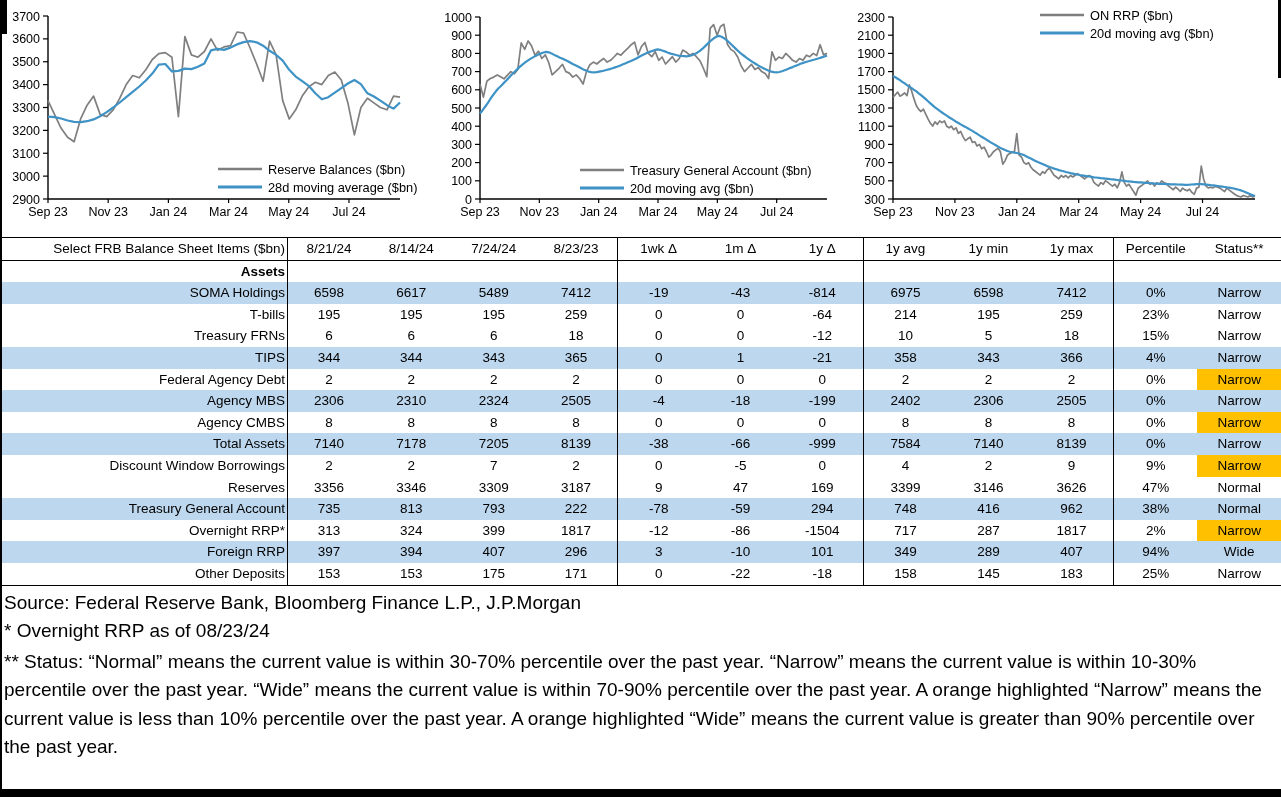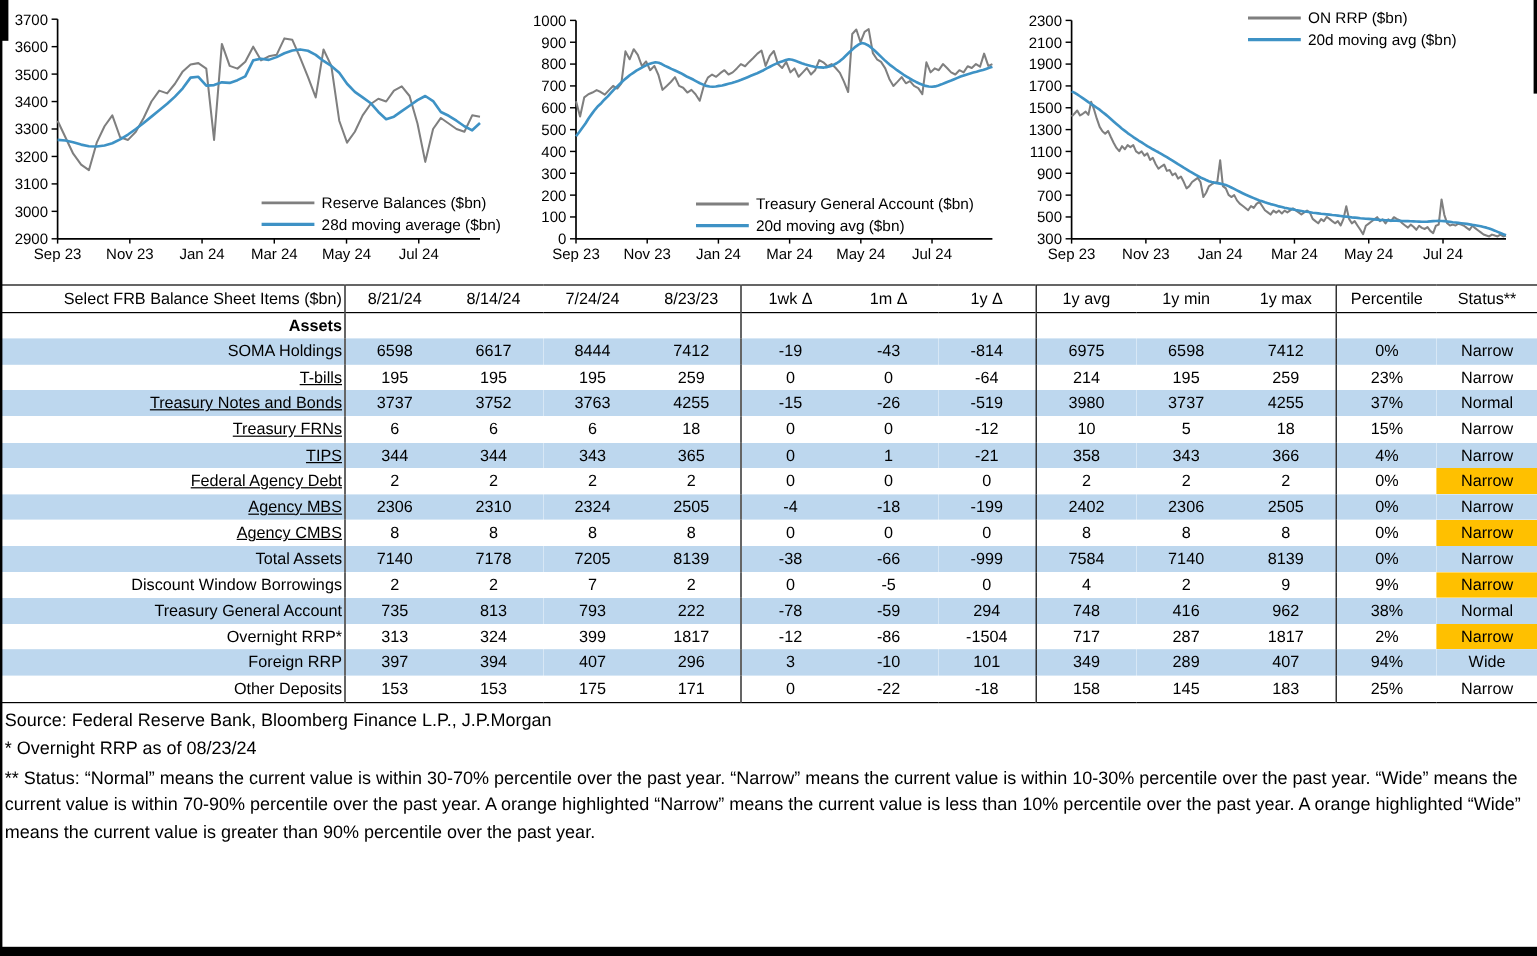--- a/index.html
+++ b/index.html
@@ -18,27 +18,27 @@
   #bs-table td,#bs-table th{
     height:21.6px;padding:0 2px;font-size:13.5px;font-weight:normal;
     white-space:nowrap;overflow:hidden;line-height:1;
   }
   #bs-table thead tr{border-bottom:1.6px solid #000;}
   #bs-table tr.topline{border-top:1.6px solid #000;}
   #bs-table .label{text-align:right;}
   #bs-table .num{text-align:center;}
   #bs-table .ind0{padding-left:4px;}
   #bs-table .ind1{padding-left:28px;}
-  #bs-table .ind2{padding-left:17px;text-decoration:underline;}
+  #bs-table .ind2{padding-left:17px;}
   #bs-table tr.shade td{background:var(--stripe,#BDD7EE);}
   #bs-table td.orange{background:var(--orange,#FFC000);}
   #bs-table .bl{border-left:1.4px solid #000;}
   #bs-table tr.section td.label{font-weight:bold;}
 
-  .notes{padding:2px 4px 0 4px;font-size:15px;}
+  .notes{padding:2px 4px 0 4px;font-size:19px;}
   .notes .nline{margin:4px 0 6px 0;}
   .notes .npara{margin:2px 0;line-height:1.5;width:1270px;}
 
   .edge{position:absolute;background:#000;}
   #edge-bottom{left:0;right:0;bottom:0;height:8px;}
   #edge-left{left:0;top:0;bottom:0;width:2px;}
   #edge-left-top{left:0;top:0;width:7px;height:34px;}
   #edge-right-top{right:0;top:0;width:3px;height:78px;}
 </style>
 </head>
@@ -227,21 +227,21 @@
         <td class="num bl"></td>
         <td class="num"></td>
         <td class="num"></td>
         <td class="num bl"></td>
         <td class="num"></td>
       </tr>
       <tr class="shade ">
         <td class="label ind1">SOMA Holdings</td>
         <td class="num bl">6598</td>
         <td class="num">6617</td>
-        <td class="num">8444</td>
+        <td class="num">5489</td>
         <td class="num">7412</td>
         <td class="num bl">-19</td>
         <td class="num">-43</td>
         <td class="num">-814</td>
         <td class="num bl">6975</td>
         <td class="num">6598</td>
         <td class="num">7412</td>
         <td class="num bl">0%</td>
         <td class="num orange">Narrow</td>
       </tr>
@@ -252,35 +252,20 @@
         <td class="num">195</td>
         <td class="num">259</td>
         <td class="num bl">0</td>
         <td class="num">0</td>
         <td class="num">-64</td>
         <td class="num bl">214</td>
         <td class="num">195</td>
         <td class="num">259</td>
         <td class="num bl">23%</td>
         <td class="num">Narrow</td>
-      </tr>
-      <tr class="shade ">
-        <td class="label ind2">Treasury Notes and Bonds</td>
-        <td class="num bl">3737</td>
-        <td class="num">3752</td>
-        <td class="num">3763</td>
-        <td class="num">4255</td>
-        <td class="num bl">-15</td>
-        <td class="num">-26</td>
-        <td class="num">-519</td>
-        <td class="num bl">3980</td>
-        <td class="num">3737</td>
-        <td class="num">4255</td>
-        <td class="num bl">37%</td>
-        <td class="num">Normal</td>
       </tr>
       <tr class="">
         <td class="label ind2">Treasury FRNs</td>
         <td class="num bl">6</td>
         <td class="num">6</td>
         <td class="num">6</td>
         <td class="num">18</td>
         <td class="num bl">0</td>
         <td class="num">0</td>
         <td class="num">-12</td>
@@ -372,20 +357,35 @@
         <td class="num">7</td>
         <td class="num">2</td>
         <td class="num bl">0</td>
         <td class="num">-5</td>
         <td class="num">0</td>
         <td class="num bl">4</td>
         <td class="num">2</td>
         <td class="num">9</td>
         <td class="num bl">9%</td>
         <td class="num orange">Narrow</td>
+      </tr>
+      <tr class="">
+        <td class="label ind1">Reserves</td>
+        <td class="num bl">3356</td>
+        <td class="num">3346</td>
+        <td class="num">3309</td>
+        <td class="num">3187</td>
+        <td class="num bl">9</td>
+        <td class="num">47</td>
+        <td class="num">169</td>
+        <td class="num bl">3399</td>
+        <td class="num">3146</td>
+        <td class="num">3626</td>
+        <td class="num bl">47%</td>
+        <td class="num">Normal</td>
       </tr>
       <tr class="shade ">
         <td class="label ind1">Treasury General Account</td>
         <td class="num bl">735</td>
         <td class="num">813</td>
         <td class="num">793</td>
         <td class="num">222</td>
         <td class="num bl">-78</td>
         <td class="num">-59</td>
         <td class="num">294</td>

